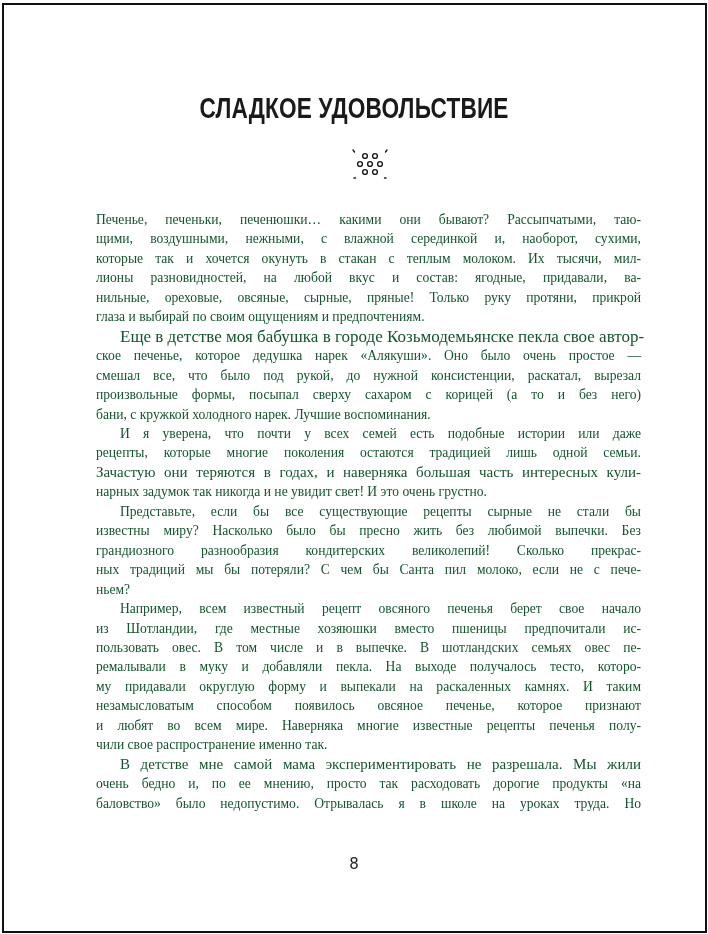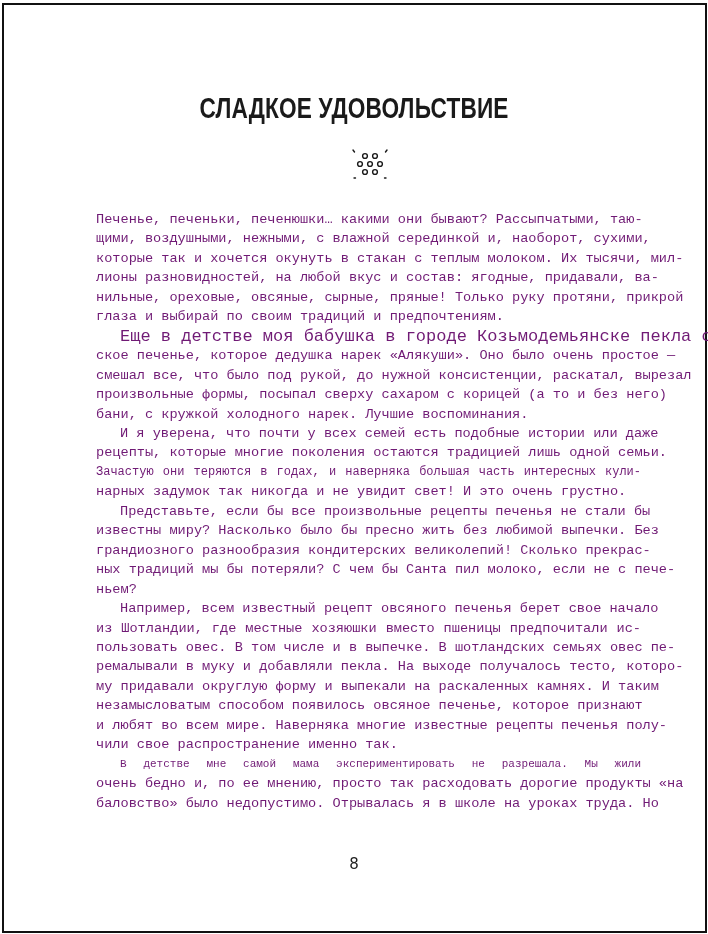--- a/index.html
+++ b/index.html
@@ -12,22 +12,22 @@
     position: absolute; left: 0; right: 0; top: 92px;
     text-align: center;
     font-family: "Liberation Sans", sans-serif;
     font-weight: bold; font-size: 29px; letter-spacing: 0.2px;
     color: #1a1a1a;
     transform: scaleX(0.78); transform-origin: center;
   }
   .ornament { position: absolute; left: 350px; top: 146px; width: 40px; height: 36px; }
   .body-text {
     position: absolute; left: 96px; top: 210px; width: 545px;
-    font-family: Liberation Mono, monospace;
-    font-size: 13.6px; line-height: 19.45px; color: #701a75;
+    font-family: Liberation Serif, serif;
+    font-size: 13.6px; line-height: 19.45px; color: #14532d;
     text-align: justify; hyphens: manual;
   }
   .line { display: block; white-space: nowrap; text-align-last: justify; text-align: justify; }
   .line.last { text-align-last: left; }
   .line.indent { padding-left: 24px; }
   .page-number {
     position: absolute; left: 0; right: 0; top: 855px; text-align: center;
     font-family: "DejaVu Sans", sans-serif; font-size: 15px; color: #222;
   }
 </style>
@@ -56,52 +56,52 @@
   </g>
 </svg>
 
 <div class="body-text" id="body">
     <div>
       <span class="line">Печенье, печеньки, печенюшки… какими они бывают? Рассыпчатыми, таю-</span>
       <span class="line">щими, воздушными, нежными, с влажной серединкой и, наоборот, сухими,</span>
       <span class="line">которые так и хочется окунуть в стакан с теплым молоком. Их тысячи, мил-</span>
       <span class="line">лионы разновидностей, на любой вкус и состав: ягодные, придавали, ва-</span>
       <span class="line">нильные, ореховые, овсяные, сырные, пряные! Только руку протяни, прикрой</span>
-      <span class="line last">глаза и выбирай по своим традиций и предпочтениям.</span>
+      <span class="line last">глаза и выбирай по своим ощущениям и предпочтениям.</span>
     </div>
     <div>
       <span class="line indent" style="font-size: 17px;">Еще в детстве моя бабушка в городе Козьмодемьянске пекла свое автор-</span>
       <span class="line">ское печенье, которое дедушка нарек «Алякуши». Оно было очень простое —</span>
       <span class="line">смешал все, что было под рукой, до нужной консистенции, раскатал, вырезал</span>
       <span class="line">произвольные формы, посыпал сверху сахаром с корицей (а то и без него)</span>
       <span class="line last">бани, с кружкой холодного нарек. Лучшие воспоминания.</span>
     </div>
     <div>
       <span class="line indent">И я уверена, что почти у всех семей есть подобные истории или даже</span>
       <span class="line">рецепты, которые многие поколения остаются традицией лишь одной семьи.</span>
-      <span class="line" style="font-size: 12px;">Зачастую они теряются в годах, и наверняка большая часть интересных кули-</span>
+      <span class="line" style="font-size: 15px;">Зачастую они теряются в годах, и наверняка большая часть интересных кули-</span>
       <span class="line last">нарных задумок так никогда и не увидит свет! И это очень грустно.</span>
     </div>
     <div>
-      <span class="line indent">Представьте, если бы все произвольные рецепты печенья не стали бы</span>
+      <span class="line indent">Представьте, если бы все существующие рецепты сырные не стали бы</span>
       <span class="line">известны миру? Насколько было бы пресно жить без любимой выпечки. Без</span>
       <span class="line">грандиозного разнообразия кондитерских великолепий! Сколько прекрас-</span>
       <span class="line">ных традиций мы бы потеряли? С чем бы Санта пил молоко, если не с пече-</span>
       <span class="line last">ньем?</span>
     </div>
     <div>
       <span class="line indent">Например, всем известный рецепт овсяного печенья берет свое начало</span>
       <span class="line">из Шотландии, где местные хозяюшки вместо пшеницы предпочитали ис-</span>
       <span class="line">пользовать овес. В том числе и в выпечке. В шотландских семьях овес пе-</span>
       <span class="line">ремалывали в муку и добавляли пекла. На выходе получалось тесто, которо-</span>
       <span class="line">му придавали округлую форму и выпекали на раскаленных камнях. И таким</span>
       <span class="line">незамысловатым способом появилось овсяное печенье, которое признают</span>
       <span class="line">и любят во всем мире. Наверняка многие известные рецепты печенья полу-</span>
       <span class="line last">чили свое распространение именно так.</span>
     </div>
     <div>
-      <span class="line indent" style="font-size: 11px;">В детстве мне самой мама экспериментировать не разрешала. Мы жили</span>
+      <span class="line indent" style="font-size: 15px;">В детстве мне самой мама экспериментировать не разрешала. Мы жили</span>
       <span class="line">очень бедно и, по ее мнению, просто так расходовать дорогие продукты «на</span>
       <span class="line">баловство» было недопустимо. Отрывалась я в школе на уроках труда. Но</span>
     </div>
   </div>
 
 <div class="page-number">8</div>
 
 </body></html>

